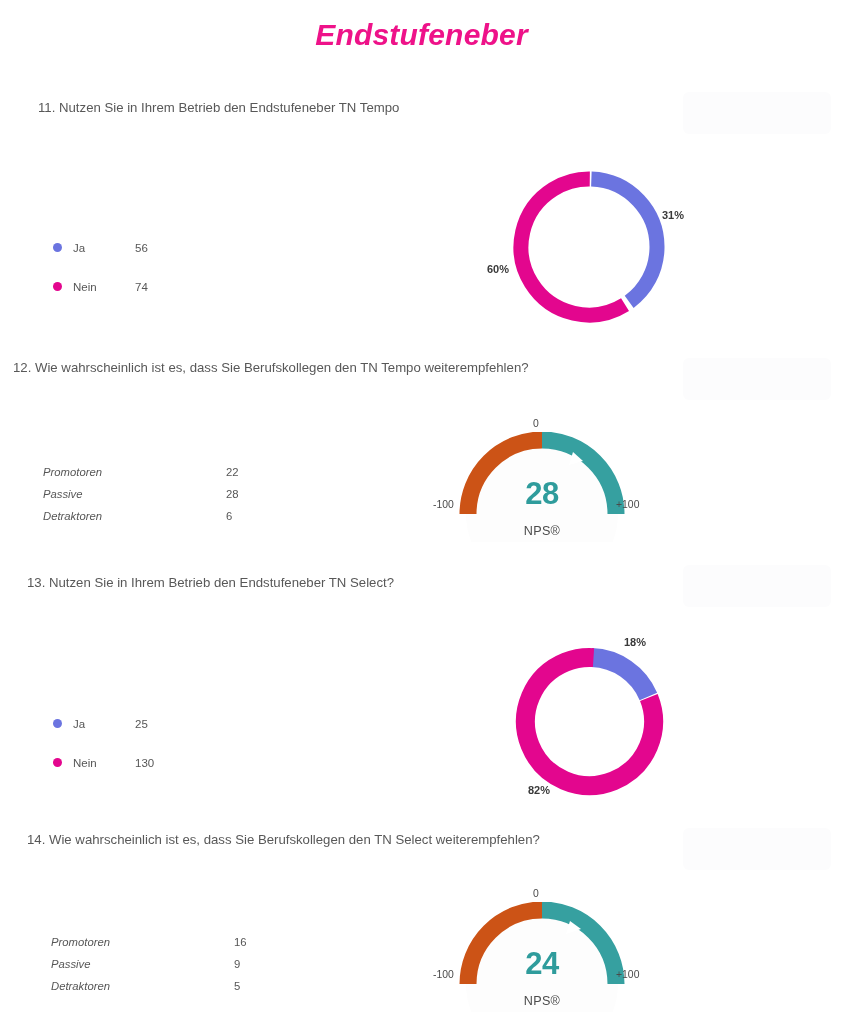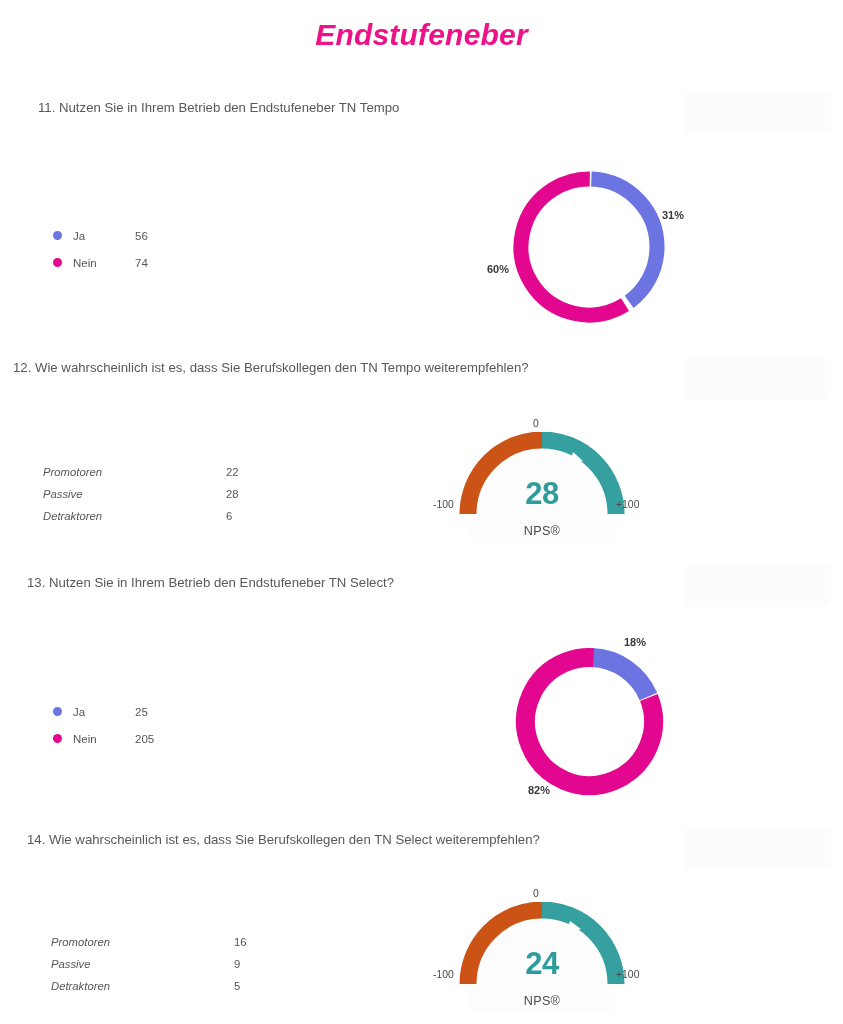--- a/index.html
+++ b/index.html
@@ -51,20 +51,21 @@
     white-space: nowrap;
   }
 
   
   .legend { position: absolute; }
   .legend-row {
     position: relative;
     height: 27px;
     display: flex;
     align-items: center;
+    margin-top: 12px;
   }
   .legend-dot {
     width: 9px; height: 9px;
     border-radius: 50%;
     margin-right: 11px;
     flex: 0 0 auto;
   }
   .legend-label {
     font-size: 11.5px;
     color: #565656;
@@ -208,21 +209,21 @@
 
     <div class="legend" style="left:53px;top:698px;">
       <div class="legend-row">
         <span class="legend-dot" style="background:#6b74e0;"></span>
         <span class="legend-label">Ja</span>
         <span class="legend-value">25</span>
       </div>
       <div class="legend-row">
         <span class="legend-dot" style="background:#e3068e;"></span>
         <span class="legend-label">Nein</span>
-        <span class="legend-value">205</span>
+        <span class="legend-value">130</span>
       </div>
     </div>
 
     <div class="donut-wrap" style="left:512px;top:644px;width:155px;height:155px;">
       <svg width="155" height="155" viewBox="0 0 155 155">
 
         <circle cx="77.5" cy="77.5" r="64" fill="none" stroke="#6b74e0" stroke-width="19" stroke-dasharray="72.4 329.8" transform="rotate(-88 77.5 77.5)"></circle>
 
         <circle cx="77.5" cy="77.5" r="64" fill="none" stroke="#e3068e" stroke-width="19" stroke-dasharray="329.7 72.5" transform="rotate(-22 77.5 77.5)"></circle>
       </svg>

